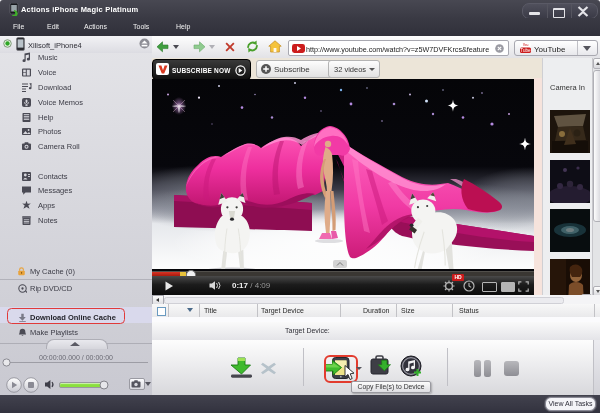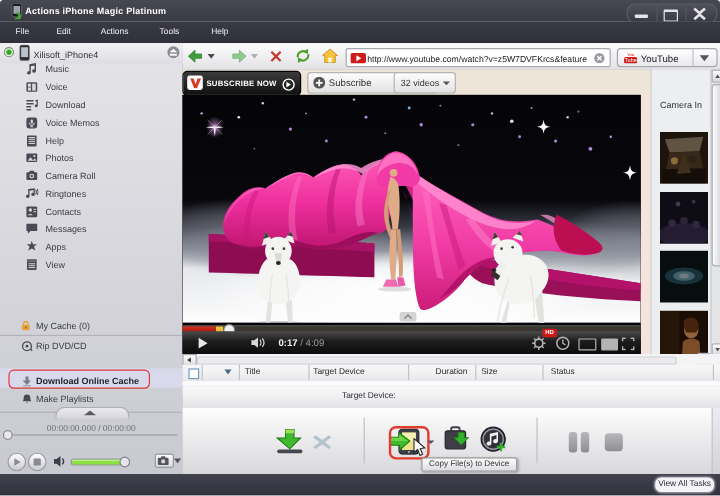--- a/index.html
+++ b/index.html
@@ -127,27 +127,20 @@
         <span class="txt">Camera Roll</span>
       </div>
     <div class="litem" style="top:88px">
         <svg class="licon" viewBox="0 0 11 11">
           <rect x="1" y="2" width="9" height="7" rx="0.8" fill="#4a4a54"></rect>
           <path d="M2 8 L4.5 5 L6.5 7.5 L8 6 L9.5 8z" fill="#d8d8de"></path>
           <circle cx="7.6" cy="4" r="0.9" fill="#d8d8de"></circle>
         </svg>
         <span class="txt">Photos</span>
       </div>
-    <div class="litem" style="top:118px">
-        <svg class="licon" viewBox="0 0 11 11">
-          <path d="M2.5 1.5 L8 0.8 V6 a1.5 1.3 0 1 1 -1.1 -1.25 V2.3 L3.6 2.9 V7.6 a1.5 1.3 0 1 1 -1.1 -1.25z" fill="#4a4a54"></path>
-          <path d="M8.6 2.5 q1.6 1.5 0 3.2 M9.8 1.6 q2.2 2.3 0 4.8" stroke="#4a4a54" stroke-width="0.9" fill="none"></path>
-        </svg>
-        <span class="txt">Ringtones</span>
-      </div>
     <div class="litem" style="top:147px">
         <svg class="licon" viewBox="0 0 11 11">
           <path d="M1 1.5 h9 v6 h-5.5 l-2.3 2.2 v-2.2 h-1.2z" fill="#4a4a54"></path>
         </svg>
         <span class="txt">Messages</span>
       </div>
     <div class="litem" style="top:133px">
         <svg class="licon" viewBox="0 0 11 11">
           <rect x="1" y="1" width="9" height="9" rx="1" fill="#4a4a54"></rect>
           <circle cx="4.3" cy="4" r="1.4" fill="#d8d8de"></circle>
@@ -164,21 +157,21 @@
         <span class="txt">Apps</span>
       </div>
     <div class="litem" style="top:177px">
         <svg class="licon" viewBox="0 0 11 11">
           <rect x="1.5" y="1" width="8" height="9" rx="0.8" fill="#4a4a54"></rect>
           <rect x="1.5" y="1" width="8" height="2.2" fill="#6a6a74"></rect>
           <rect x="2.8" y="4.4" width="5.4" height="0.8" fill="#d8d8de"></rect>
           <rect x="2.8" y="6" width="5.4" height="0.8" fill="#d8d8de"></rect>
           <rect x="2.8" y="7.6" width="5.4" height="0.8" fill="#d8d8de"></rect>
         </svg>
-        <span class="txt">View</span>
+        <span class="txt">Notes</span>
       </div>
 
     <div class="litem" style="top:228px">
         <svg class="licon" style="left:17px;width:9px;height:9px;top:3px" viewBox="0 0 11 11">
           <rect x="1.5" y="4.5" width="8" height="5.5" rx="1" fill="#e8a33d"></rect>
           <path d="M3.2 4.5 V3.4 a2.3 2.3 0 0 1 4.6 0 V4.5" stroke="#e8a33d" stroke-width="1.4" fill="none"></path>
           <rect x="5" y="6" width="1.2" height="2.2" fill="#8a5a10"></rect>
         </svg>
         <span class="txt" style="left:30px">My Cache (0)</span>
       </div>

